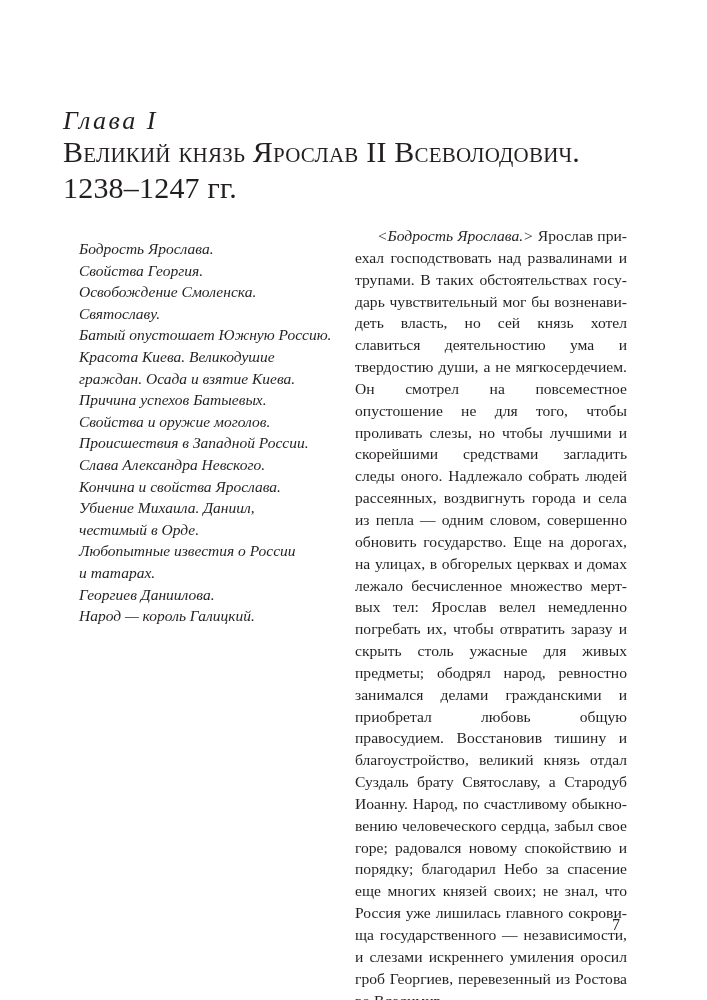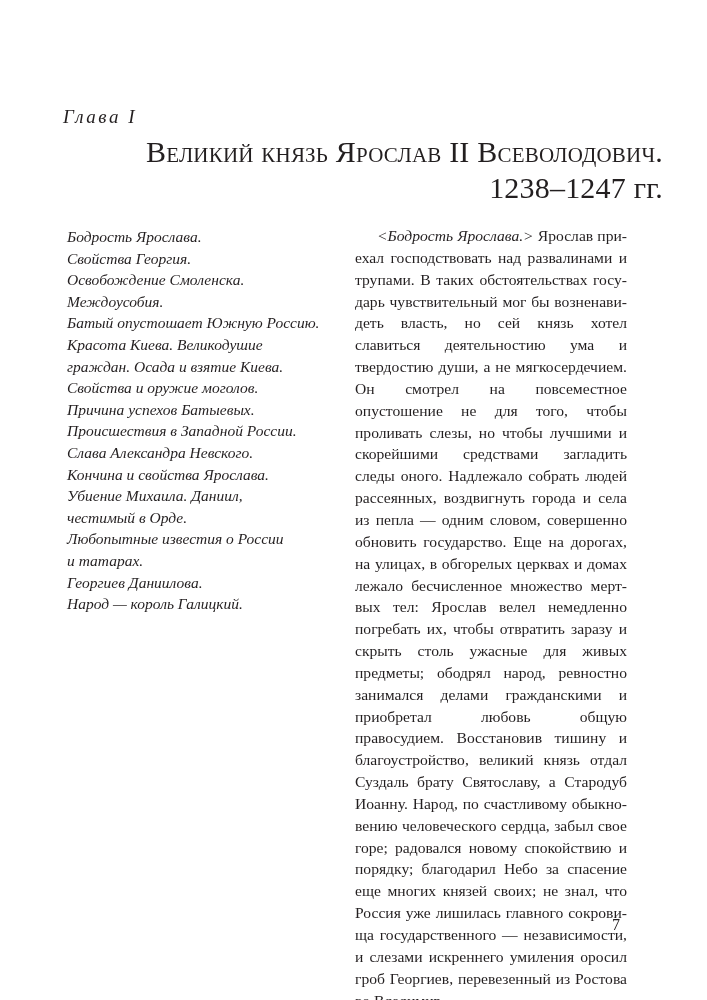--- a/index.html
+++ b/index.html
@@ -3,33 +3,32 @@
   <meta charset="utf-8">
   <style>
     html, body { margin: 0; padding: 0; background: #ffffff; }
     body {
       width: 707px; height: 1000px; position: relative; overflow: hidden;
       font-family: "Liberation Serif", "DejaVu Serif", serif;
       color: #231f20;
     }
     .chapter-label {
       position: absolute; left: 63px; top: 106px;
-      font-style: italic; font-size: 19px; letter-spacing: 2.5px;
+      font-style: italic; font-size: 26px; letter-spacing: 2.5px;
     }
     .chapter-title {
       position: absolute; left: 63px; top: 134px; width: 600px;
       font-size: 30px; line-height: 36px; font-variant: small-caps;
       letter-spacing: 0.2px;
-      text-align: right;
     }
     .chapter-title .years { font-variant: normal; display: block; }
     .contents {
       position: absolute; left: 63px; top: 222px; width: 270px;
       font-style: italic; font-size: 15.5px; line-height: 21.6px;
-      margin: 4px; padding: 0; list-style: none;
+      margin: 16px; padding: 0; list-style: none;
     }
     .contents li { margin: 0; padding: 0; white-space: nowrap; }
     .body-text {
       position: absolute; left: 355px; top: 225px; width: 272px;
       font-size: 15.6px; line-height: 21.85px;
     }
     .body-text p { margin: 0; text-align: justify; text-indent: 22px; hyphens: manual; }
     .body-text .marker { font-style: italic; margin-top: 48px; }
     .page-number {
       position: absolute; left: 612px; top: 916px;
@@ -43,26 +42,26 @@
 
 <div class="chapter-title">
   <span>Великий князь Ярослав II Всеволодович.</span>
   <span class="years">1238–1247 гг.</span>
 </div>
 
 <ul class="contents">
   <li>Бодрость Ярослава.</li>
   <li>Свойства Георгия.</li>
   <li>Освобождение Смоленска.</li>
-  <li>Междоусобия.</li>
+  <li>Святославу.</li>
   <li>Батый опустошает Южную Россию.</li>
   <li>Красота Киева. Великодушие</li>
   <li>граждан. Осада и взятие Киева.</li>
+  <li>Причина успехов Батыевых.</li>
   <li>Свойства и оружие моголов.</li>
-  <li>Причина успехов Батыевых.</li>
   <li>Происшествия в Западной России.</li>
   <li>Слава Александра Невского.</li>
   <li>Кончина и свойства Ярослава.</li>
   <li>Убиение Михаила. Даниил,</li>
   <li>честимый в Орде.</li>
   <li>Любопытные известия о России</li>
   <li>и татарах.</li>
   <li>Георгиев Даниилова.</li>
   <li>Народ — король Галицкий.</li>
 </ul>

